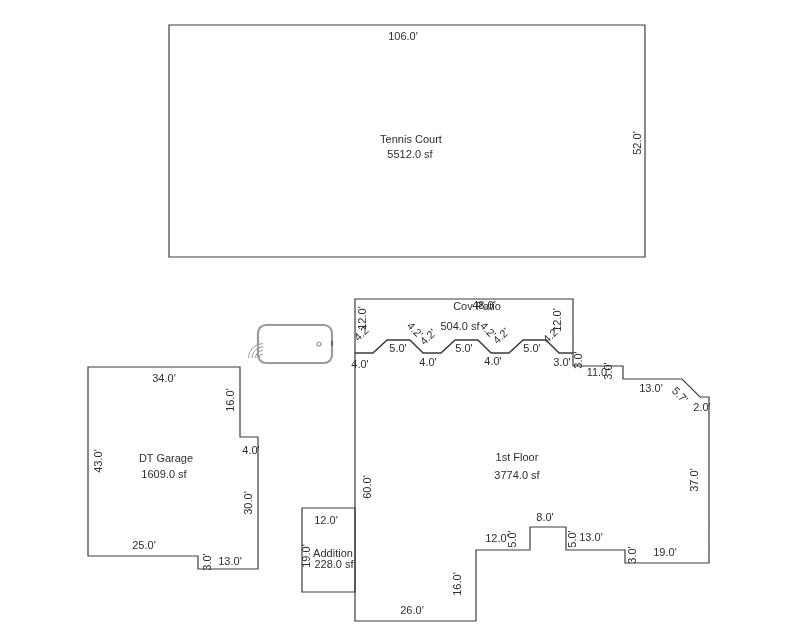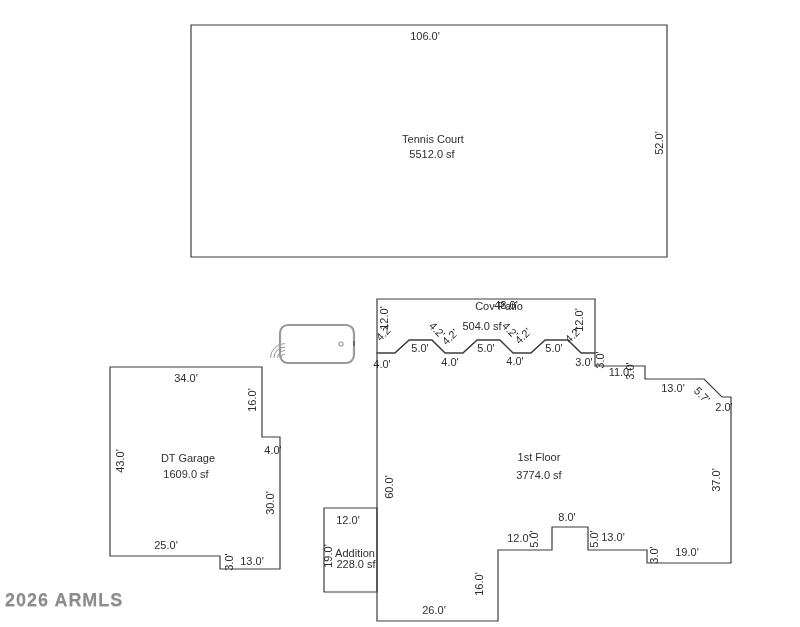--- a/index.html
+++ b/index.html
@@ -1,18 +1,18 @@
 <!DOCTYPE html>
 <html><head>
 <meta charset="utf-8">
 <style>
   html,body{margin:0;padding:0;background:#ffffff;}
   body{width:800px;height:627px;position:relative;overflow:hidden;
        font-family:"Liberation Sans",sans-serif;}
-  #plan-wrap{position:absolute;left:0;top:0;width:660px;height:627px;padding-left:22px;}
+  #plan-wrap{position:absolute;left:0;top:0;width:660px;height:627px;}
   svg text{font-family:"Liberation Sans",sans-serif;fill:#2e2e2e;}
   svg text.dim{font-size:11px;}
   svg text.area{font-size:11px;}
   #watermark{position:absolute;left:5px;top:590px;font-size:18px;font-weight:bold;
              color:#8c8c8c;letter-spacing:1px;
              text-shadow:0 1px 0 #cfcfcf;}
 </style>
 </head>
 <body>
 
@@ -79,14 +79,13 @@
       <text x="410" y="154" text-anchor="middle" dy="0.35em" class="area">5512.0 sf</text>
       <text x="166" y="458" text-anchor="middle" dy="0.35em" class="area">DT Garage</text>
       <text x="164" y="474" text-anchor="middle" dy="0.35em" class="area">1609.0 sf</text>
       <text x="477" y="306" text-anchor="middle" dy="0.35em" class="area">Cov Patio</text>
       <text x="460" y="326" text-anchor="middle" dy="0.35em" class="area">504.0 sf</text>
       <text x="517" y="457" text-anchor="middle" dy="0.35em" class="area">1st Floor</text>
       <text x="517" y="475" text-anchor="middle" dy="0.35em" class="area">3774.0 sf</text>
       <text x="333" y="553" text-anchor="middle" dy="0.35em" class="area">Addition</text>
       <text x="334" y="564" text-anchor="middle" dy="0.35em" class="area">228.0 sf</text>
     </svg>
-  <div id="watermark">2026 ARMLS</div>
 </div>
 
 </body></html>

